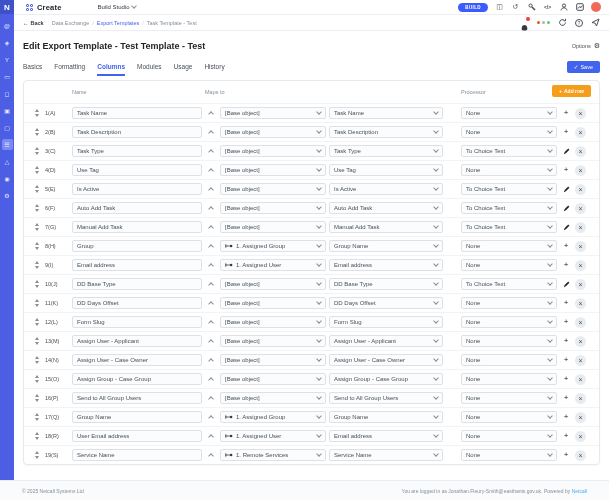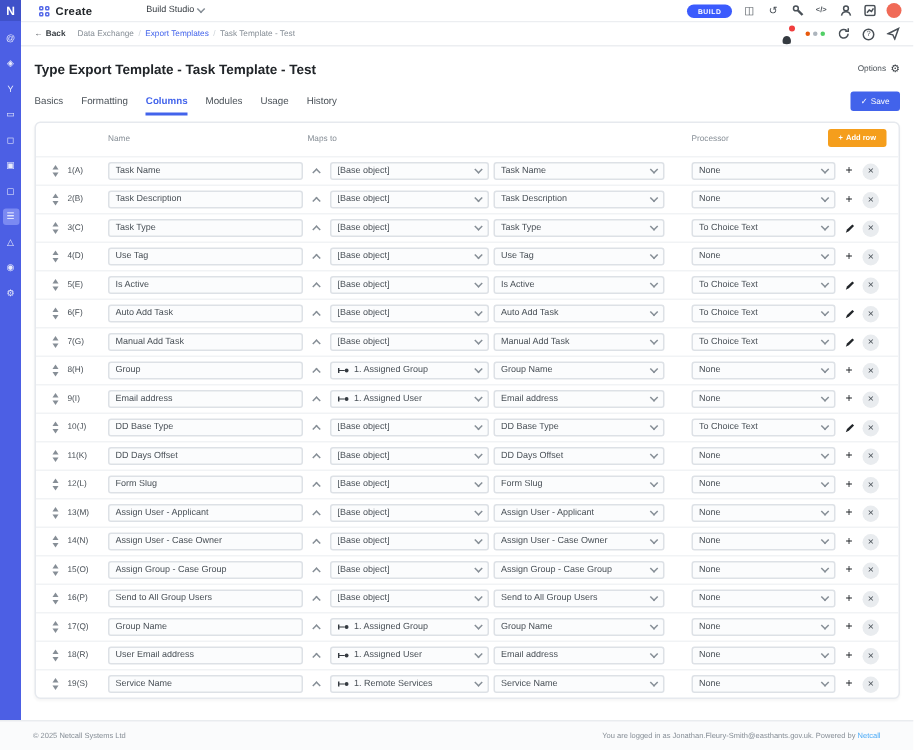--- a/index.html
+++ b/index.html
@@ -203,21 +203,21 @@
       <span class="icon-btn">
         <svg viewBox="0 0 9 9">
             <path d="M1 4.5L8 1 5.5 8 4.2 5.2 1 4.5z" fill="none"></path>
           </svg>
       </span>
     </div>
   </div>
 
   <main class="main">
     <div class="page-head">
-      <h1 class="page-title">Type Export Template - Task Template - Test</h1>
+      <h1 class="page-title">Edit Export Template - Test Template - Test</h1>
       <span class="options">
         <span>Options</span>
         <span class="gear">⚙</span>
       </span>
     </div>
 
     <div class="tabs-row">
       <div class="tabs" id="tabs">
           <div class="tab">Basics</div>
           <div class="tab">Formatting</div>

